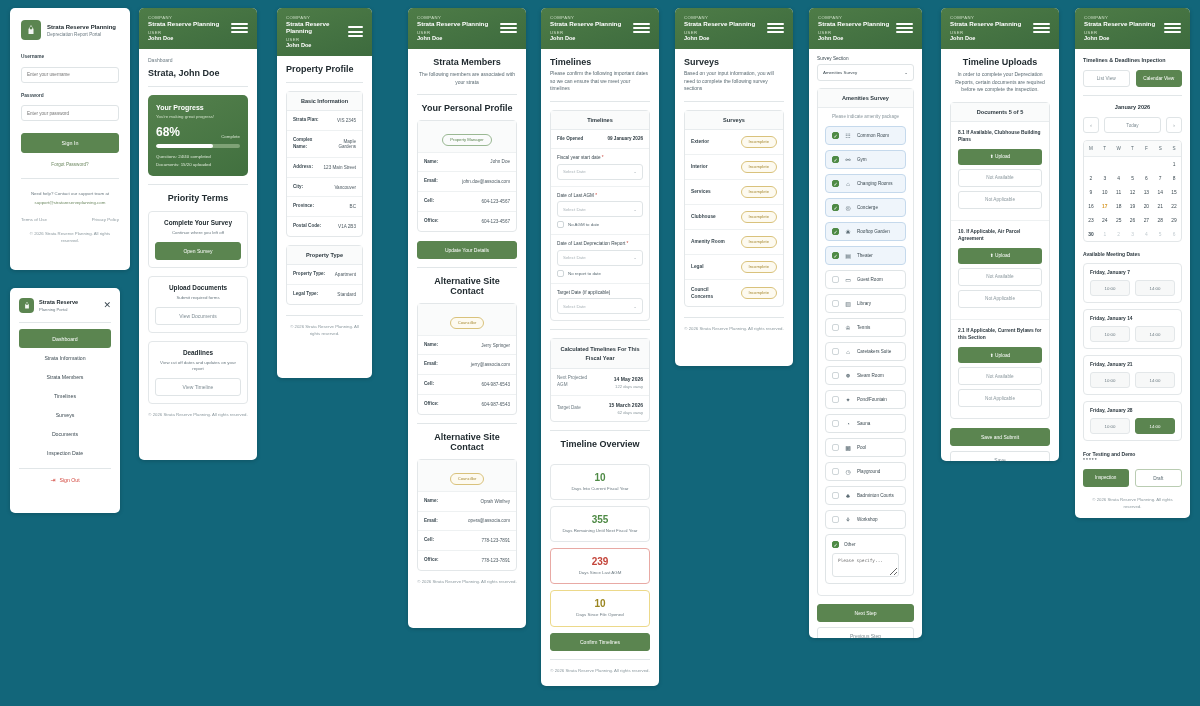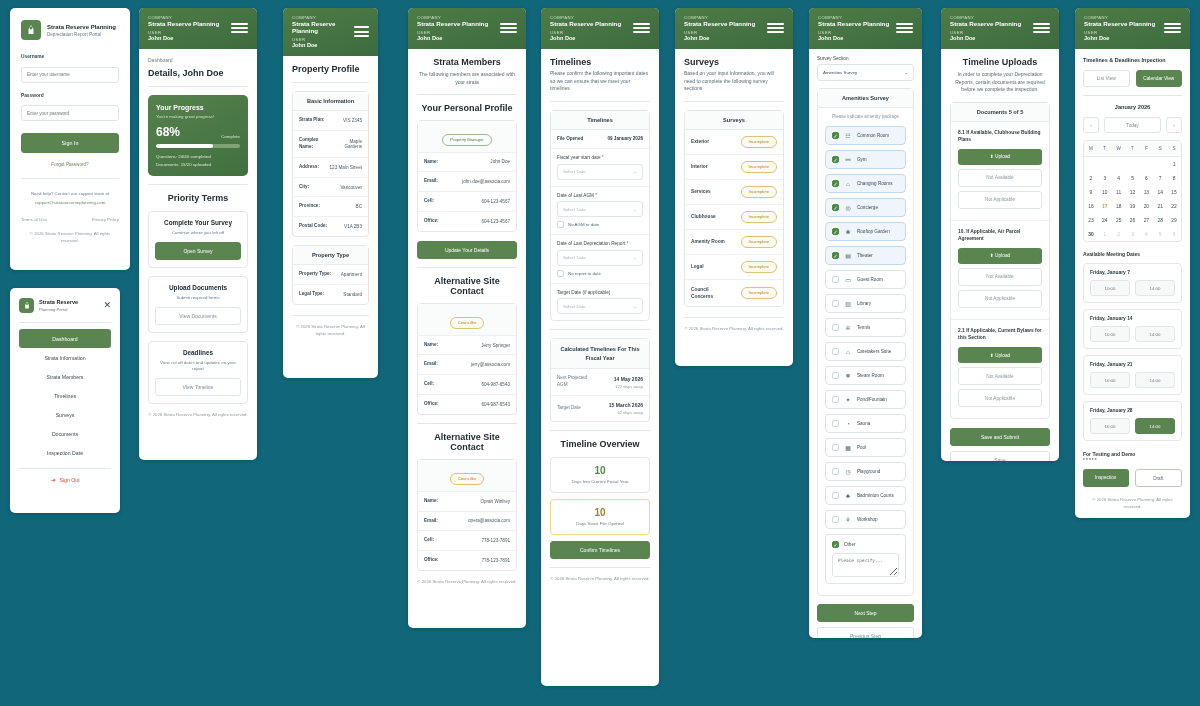--- a/index.html
+++ b/index.html
@@ -230,21 +230,21 @@
         <div class="val2">John Doe</div>
       </div>
       <div class="burger">
           <i></i>
           <i></i>
           <i></i>
         </div>
     </div>
     <div class="pbody">
       <div class="crumb">Dashboard</div>
-      <div class="h1" style="margin-top:5px;">Details, John Doe</div>
+      <div class="h1" style="margin-top:5px;">Strata, John Doe</div>
       <div class="hr"></div>
 
       <div class="prog">
         <h3>Your Progress</h3>
         <div class="p-sub">You're making great progress!</div>
         <div style="display:flex;justify-content:space-between;align-items:flex-end;margin-top:6px;gap:21px;">
           <div class="pct">68%</div>
           <div class="cmp">Complete</div>
         </div>
         <div class="bar">
@@ -270,21 +270,21 @@
       <div class="task">
         <h4>Deadlines</h4>
         <p>View cut off dates and updates on your report</p>
         <div class="btn btn-ghost">View Timeline</div>
       </div>
 
       <div class="foot">© 2026 Strata Reserve Planning. All rights reserved.</div>
     </div>
   </div>
 
-  <div class="panel" style="left:283px;top:8px;width:95px;height:370px;">
+  <div class="panel" style="left:277px;top:8px;width:95px;height:370px;">
     <div class="apphead">
       <div>
         <div class="lbl">COMPANY</div>
         <div class="val">Strata Reserve Planning</div>
         <div class="lbl">USER</div>
         <div class="val2">John Doe</div>
       </div>
       <div class="burger">
           <i></i>
           <i></i>
@@ -511,25 +511,33 @@
         <div class="row">
           <span class="k" style="font-weight:normal;color:#6c7a82;">Target Date</span>
           <span style="text-align:right;">
             <span style="display:block;font-size:5px;font-weight:bold;color:#2d3940;">15 March 2026</span>
             <span style="display:block;font-size:4.2px;color:#8b989e;margin-top:2px;">62 days away</span>
           </span>
         </div>
       </div>
 
       <div class="hr"></div>
-      <div class="h1c" style="margin-bottom:8px;">Timeline Overview</div>
+      <div class="h1c" style="margin-bottom:15px;">Timeline Overview</div>
 
       <div class="statbox">
         <div class="n">10</div>
         <div class="t">Days Into Current Fiscal Year</div>
+      </div>
+      <div class="statbox">
+        <div class="n">355</div>
+        <div class="t">Days Remaining Until Next Fiscal Year</div>
+      </div>
+      <div class="statbox red">
+        <div class="n">239</div>
+        <div class="t">Days Since Last AGM</div>
       </div>
       <div class="statbox yellow">
         <div class="n">10</div>
         <div class="t">Days Since File Opened</div>
       </div>
 
       <div class="btn btn-green" style="margin-top:4px;">Confirm Timelines</div>
       <div class="hr"></div>
       <div class="foot" style="margin-top:0;">© 2026 Strata Reserve Planning. All rights reserved.</div>
     </div>

